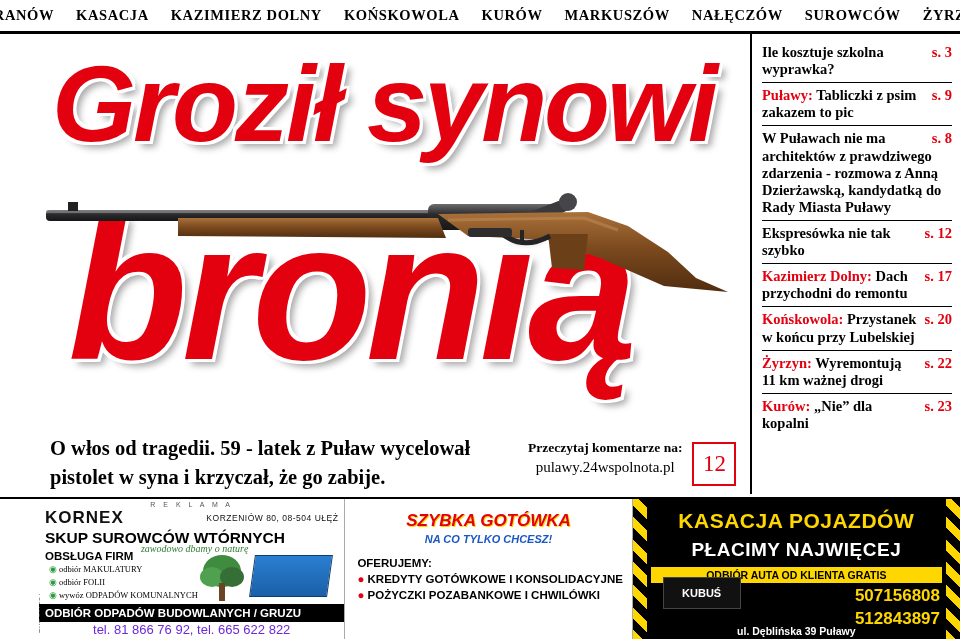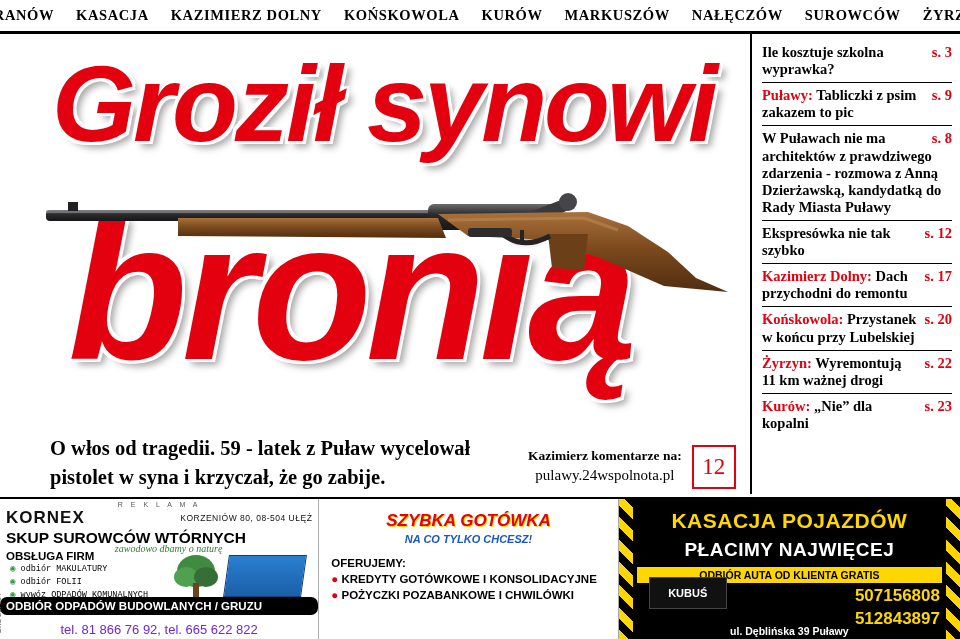--- a/index.html
+++ b/index.html
@@ -105,21 +105,21 @@
     pointer-events: none;
   }
 
   
   .lead-row {
     position: absolute;
     left: 0;
     top: 392px;
     width: 792px;
     display: flex;
-    align-items: center;
+    align-items: flex-start;
     padding: 8px 10px 0 50px;
     box-sizing: border-box;
   }
   .lead-text {
     font-family: "Liberation Serif", serif;
     font-weight: bold;
     font-size: 20.5px;
     line-height: 1.42;
     color: #000;
     width: 470px;
@@ -180,20 +180,21 @@
   
   .ads {
     position: absolute;
     top: 497px;
     left: 0;
     width: 960px;
     height: 142px;
     display: flex;
     border-top: 2px solid #000;
     box-sizing: border-box;
+    padding-left: 39px;
   }
   .ad {
     box-sizing: border-box;
     position: relative;
     overflow: hidden;
   }
   .ad-kornex { width: 320px; background: #fff; border-right: 1px solid #aaa; }
   .ad-gotowka { width: 300px; background: #fff; border-right: 1px solid #aaa; }
   .ad-kasacja { width: 342px; background: #000; }
 
@@ -234,21 +235,21 @@
   }
   .kornex-sub {
     font-family: "Liberation Sans", sans-serif;
     font-weight: bold;
     font-size: 11.5px;
     color: #000;
     padding-left: 6px;
     margin-top: 3px;
   }
   .kornex-list {
-    font-family: Liberation Mono, monospace;
+    font-family: Liberation Serif, serif;
     font-size: 8.5px;
     color: #000;
     padding-left: 10px;
     line-height: 1.45;
     margin-top: 1px;
   }
   .kornex-list .b { color: #2e9b3f; font-size: 9px; }
   .kornex-green {
     position: absolute;
     right: 96px;
@@ -270,29 +271,28 @@
     right: 14px;
     top: 56px;
     width: 76px;
     height: 40px;
     background: linear-gradient(#2a7fd1, #1b5fa8);
     border: 1px solid #0d3f72;
     transform: skewX(-8deg);
   }
   .kornex-bar {
     position: absolute;
-    left: 0; right: 0; bottom: 24px;
+    left: 0; right: 0; bottom: 17px;
     background: #000;
     color: #fff;
     font-family: "Liberation Sans", sans-serif;
     font-weight: bold;
     font-size: 11.5px;
     padding: 3px 6px;
     box-sizing: border-box;
-    border-radius: 7px;
   }
   .kornex-phone {
     position: absolute;
     left: 0; right: 0; bottom: 2px;
     text-align: center;
     font-family: "Liberation Sans", sans-serif;
     font-weight: normal;
     font-size: 13px;
     color: #6d28d9;
   }
@@ -482,21 +482,21 @@
 
         <path d="M420 46 L556 44 L590 56" stroke="#c08b52" stroke-width="3" fill="none" opacity="0.55"></path>
       </svg>
 
       <div class="hl hl2">bronią</div>
     </div>
 
     <div class="lead-row">
       <div class="lead-text">O włos od tragedii. 59 - latek z Puław wycelował pistolet w syna i krzyczał, że go zabije.</div>
       <div class="comment-box">
-        <div class="c1">Kazimierz komentarze na:</div>
+        <div class="c1">Przeczytaj komentarze na:</div>
         <div class="c2">pulawy.24wspolnota.pl</div>
       </div>
       <div class="page-num">12</div>
     </div>
   </div>
 
   <div class="side-col">
 
     <div class="teaser">
       <p><span class="pg">s. 3</span><span>Ile kosztuje szkolna wyprawka?</span></p>

